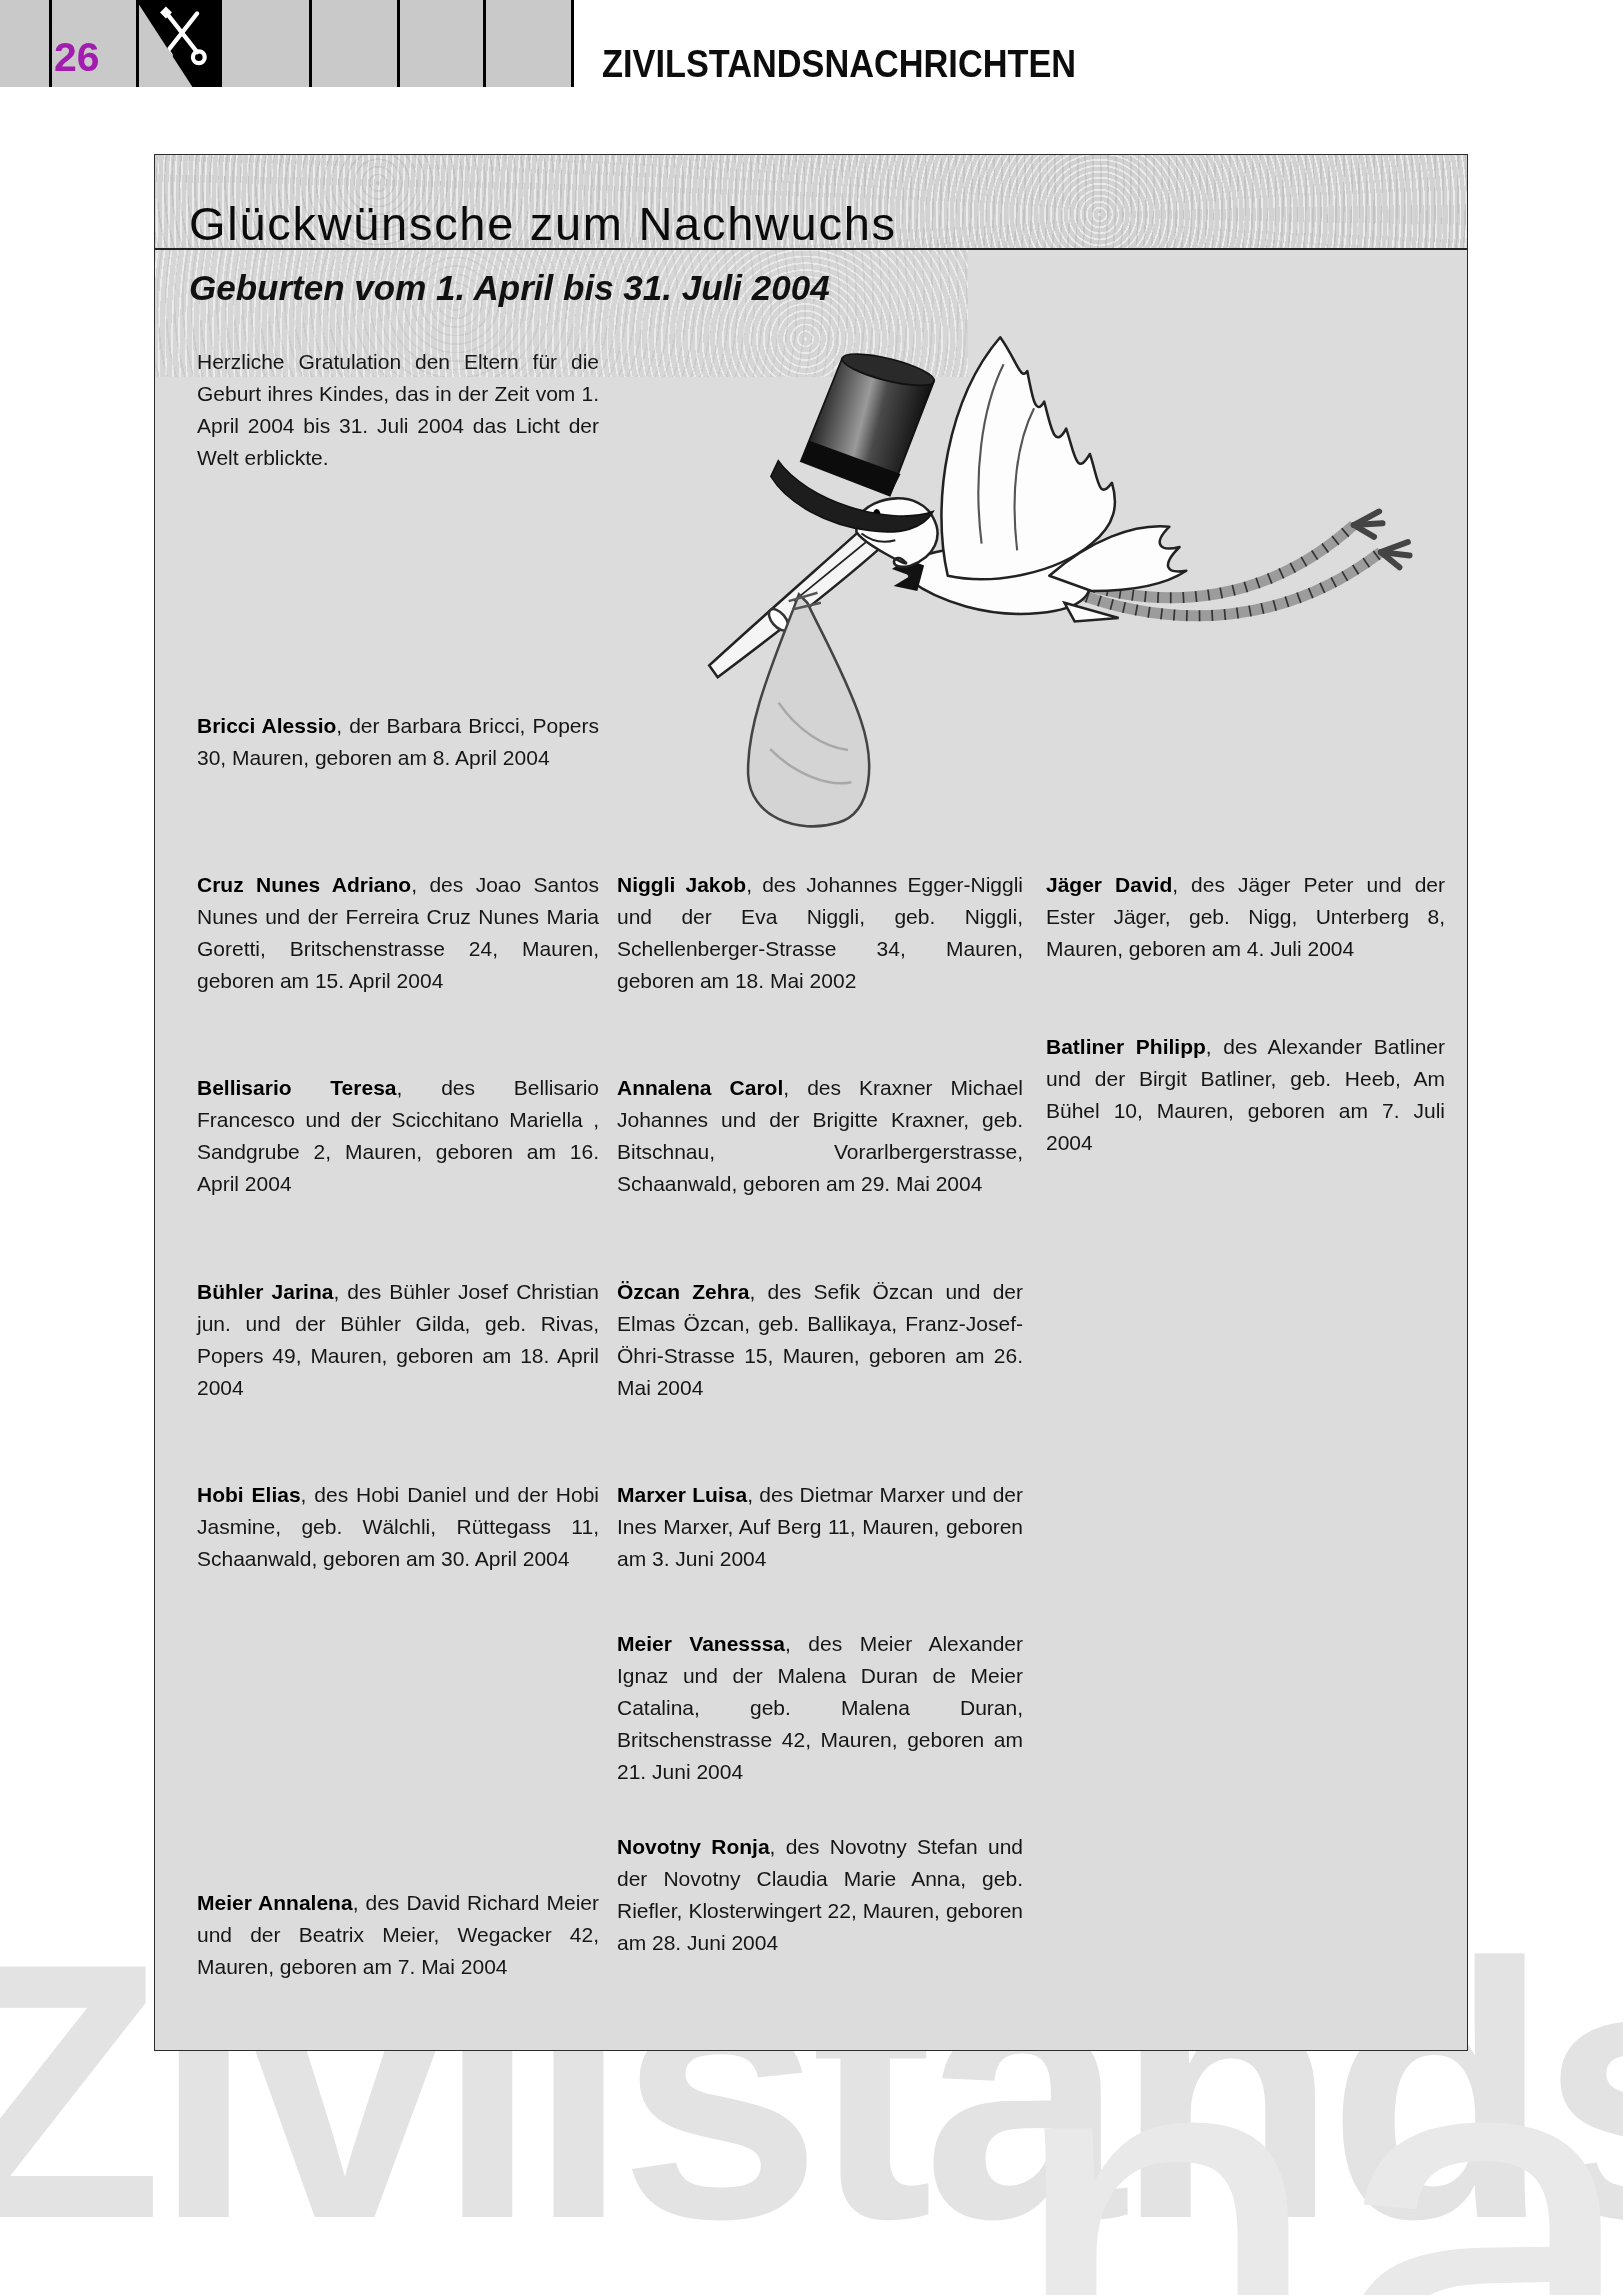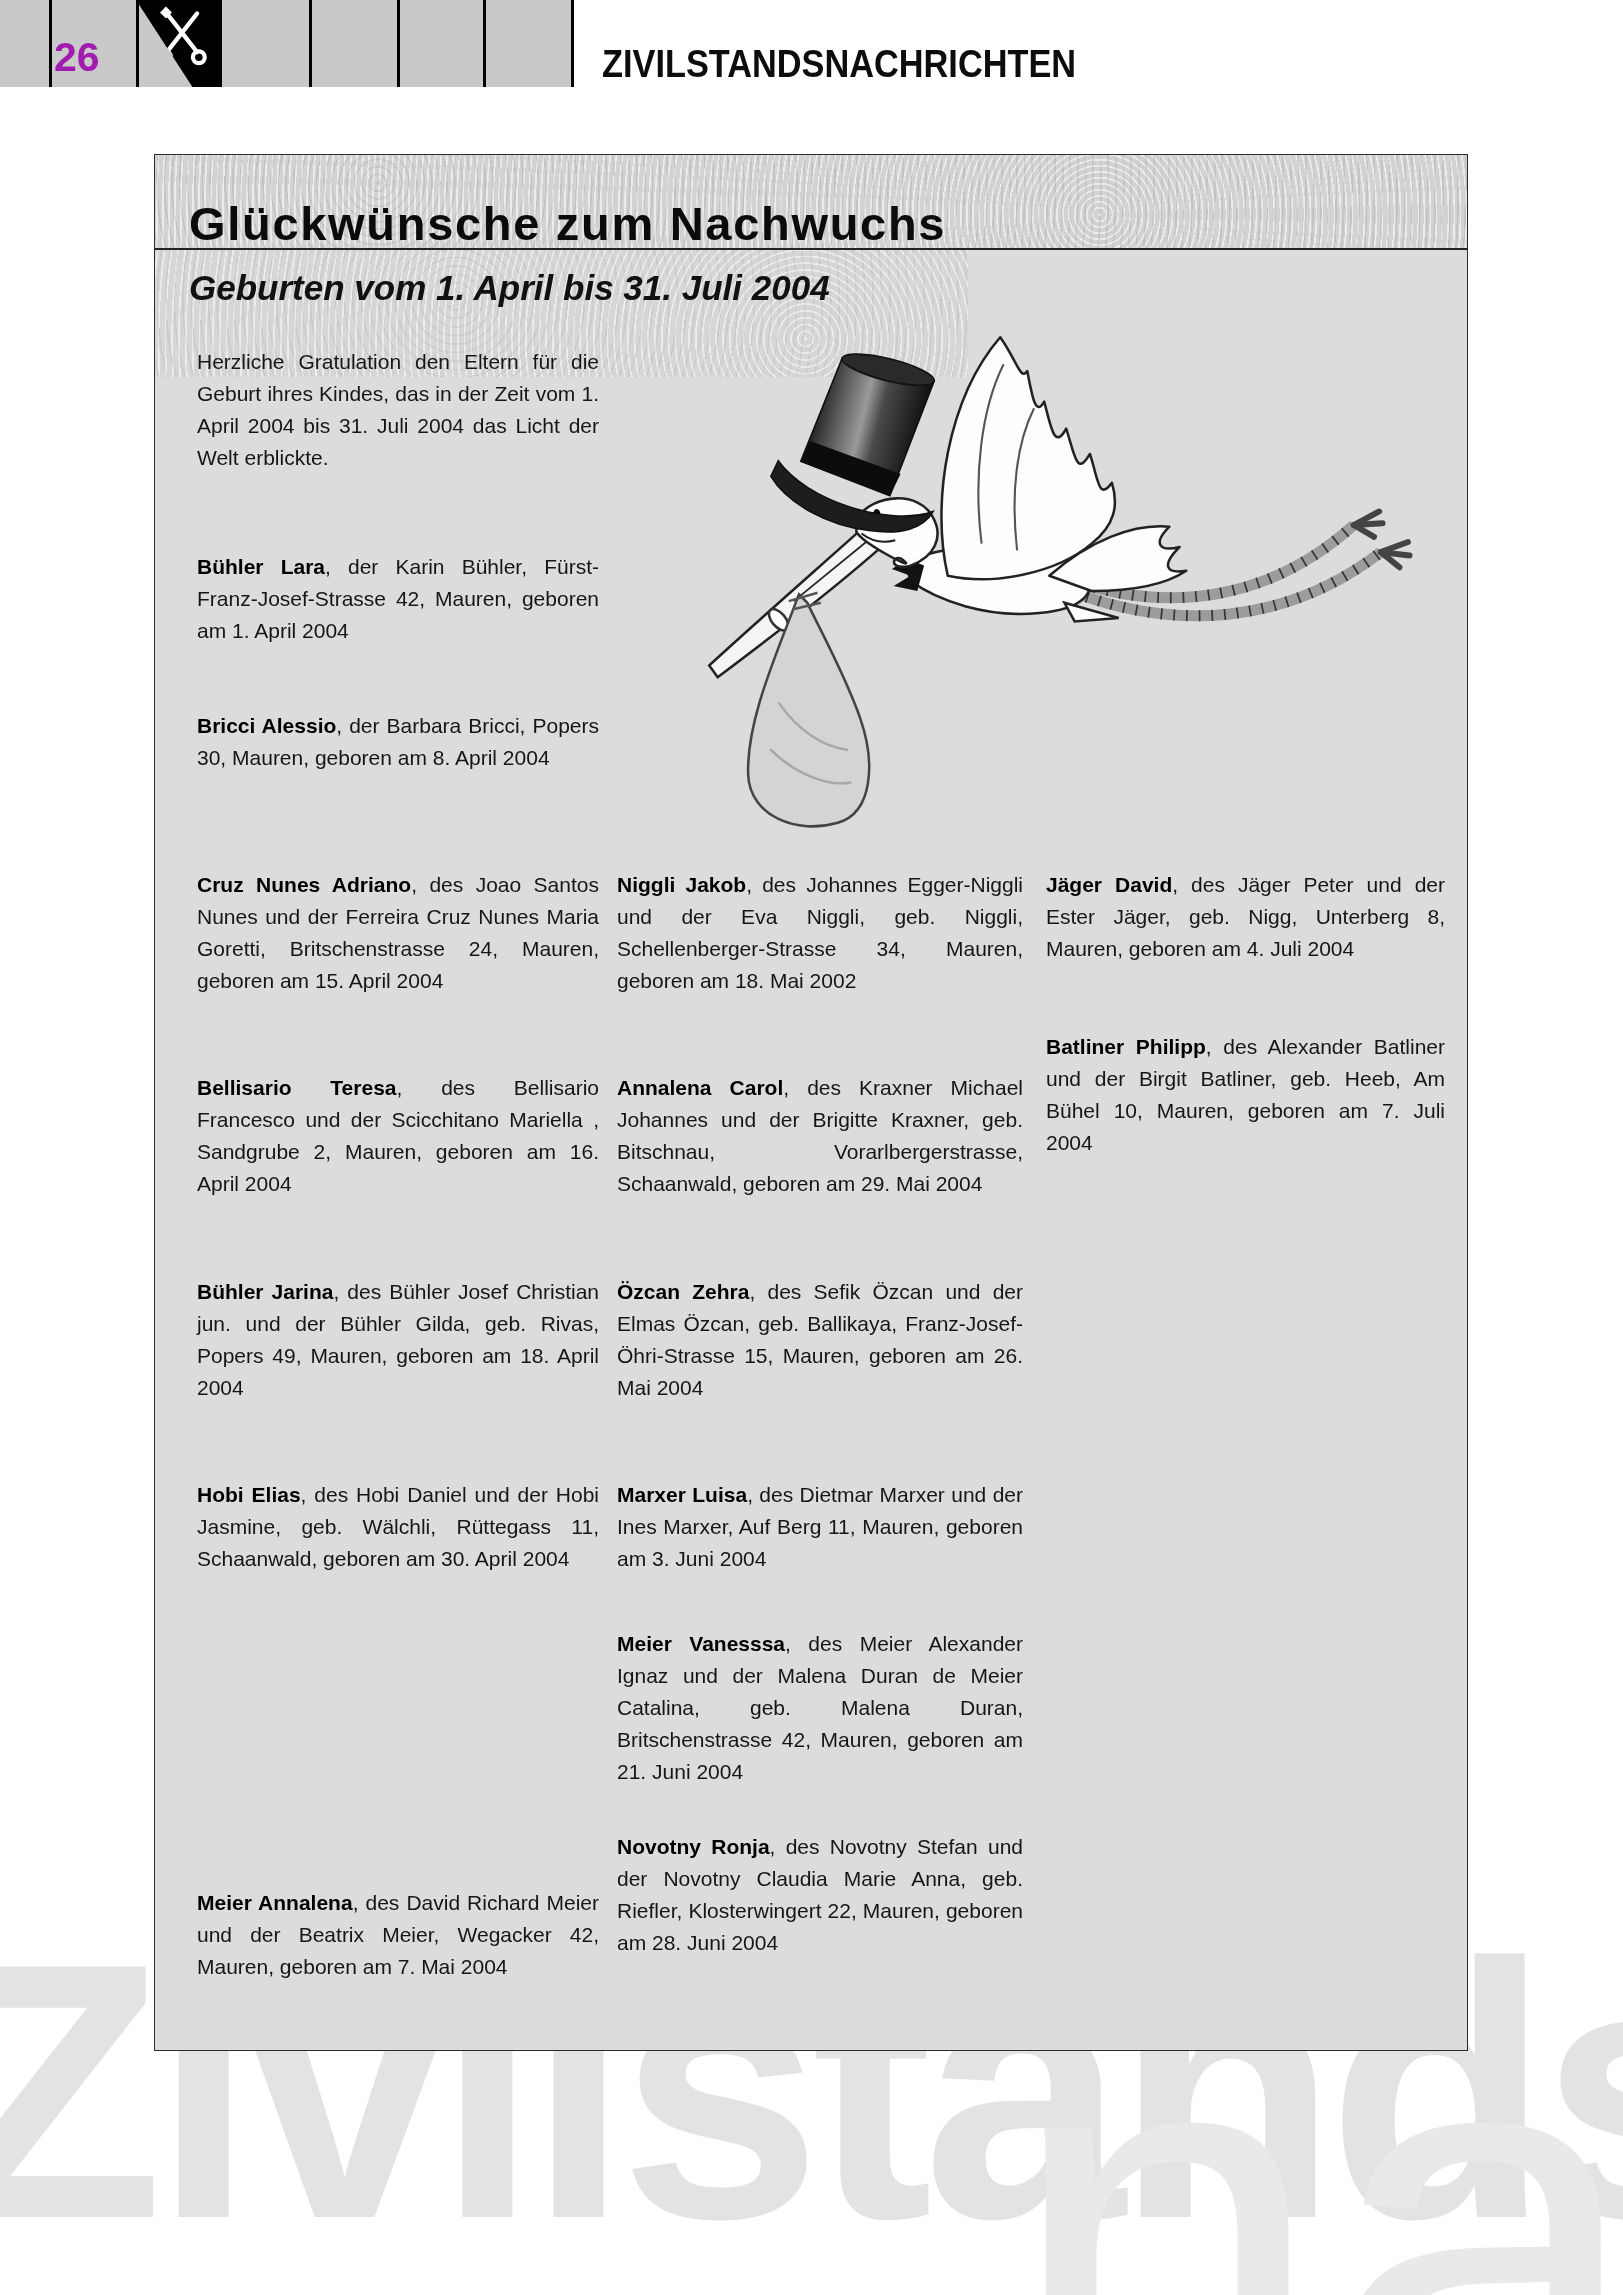--- a/index.html
+++ b/index.html
@@ -57,21 +57,21 @@
   }
   .texture-sub{
     position:absolute;left:0;top:95px;width:62%;height:127px;
     background:
       repeating-radial-gradient(circle at 37% 40%, rgba(0,0,0,.05) 0 1.7px, transparent 1.7px 8.5px),
       repeating-radial-gradient(circle at 80% 70%, rgba(255,255,255,.5) 0 1.7px, transparent 1.7px 6.8px),
       #d6d6d6;
   }
   .article-title{
     position:absolute;left:34px;top:41px;
-    font-size:47px;font-weight:bold;letter-spacing:1.7px;color:#0b0b0b;
+    font-size:47px;font-weight:normal;letter-spacing:1.7px;color:#0b0b0b;
     white-space:nowrap;
   }
   .title-rule{
     position:absolute;left:0;top:93px;width:100%;height:1.7px;background:#222;
   }
   .article-subtitle{
     position:absolute;left:34px;top:113px;
     font-size:35px;font-weight:bold;font-style:italic;color:#111;
     white-space:nowrap;
   }
@@ -119,21 +119,20 @@
 
 <div class="panel">
   <div class="texture-top"></div>
   <div class="texture-sub"></div>
   <div class="article-title">Glückwünsche zum Nachwuchs</div>
   <div class="title-rule"></div>
   <div class="article-subtitle">Geburten vom 1. April bis 31. Juli 2004</div>
 
   <p class="entry c1" style="top:191px">Herzliche Gratulation den Eltern für die Geburt ihres Kindes, das in der Zeit vom 1. April 2004 bis 31. Juli 2004 das Licht der Welt erblickte.</p>
 
-  <p class="entry c1" style="top:396px"><b>Bühler Lara</b><span>, der Karin Bühler, Fürst-Franz-Josef-Strasse 42, Mauren, geboren am 1. April 2004</span></p>
   <p class="entry c1" style="top:555px"><b>Bricci Alessio</b><span>, der Barbara Bricci, Popers 30, Mauren, geboren am 8. April 2004</span></p>
   <p class="entry c1" style="top:714px"><b>Cruz Nunes Adriano</b><span>, des Joao Santos Nunes und der Ferreira Cruz Nunes Maria Goretti, Britschenstrasse 24, Mauren, geboren am 15. April 2004</span></p>
   <p class="entry c1" style="top:917px"><b>Bellisario Teresa</b><span>, des Bellisario Francesco und der Scicchitano Mariella , Sandgrube 2, Mauren, geboren am 16. April 2004</span></p>
   <p class="entry c1" style="top:1121px"><b>Bühler Jarina</b><span>, des Bühler Josef Christian jun. und der Bühler Gilda, geb. Rivas, Popers 49, Mauren, geboren am 18. April 2004</span></p>
   <p class="entry c1" style="top:1324px"><b>Hobi Elias</b><span>, des Hobi Daniel und der Hobi Jasmine, geb. Wälchli, Rüttegass 11, Schaanwald, geboren am 30. April 2004</span></p>
   <p class="entry c1" style="top:1732px"><b>Meier Annalena</b><span>, des David Richard Meier und der Beatrix Meier, Wegacker 42, Mauren, geboren am 7. Mai 2004</span></p>
 
   <p class="entry c2" style="top:714px"><b>Niggli Jakob</b><span>, des Johannes Egger-Niggli und der Eva Niggli, geb. Niggli, Schellenberger-Strasse 34, Mauren, geboren am 18. Mai 2002</span></p>
   <p class="entry c2" style="top:917px"><b>Annalena Carol</b><span>, des Kraxner Michael Johannes und der Brigitte Kraxner, geb. Bitschnau, Vorarlbergerstrasse, Schaanwald, geboren am 29. Mai 2004</span></p>
   <p class="entry c2" style="top:1121px"><b>Özcan Zehra</b><span>, des Sefik Özcan und der Elmas Özcan, geb. Ballikaya, Franz-Josef-Öhri-Strasse 15, Mauren, geboren am 26. Mai 2004</span></p>

